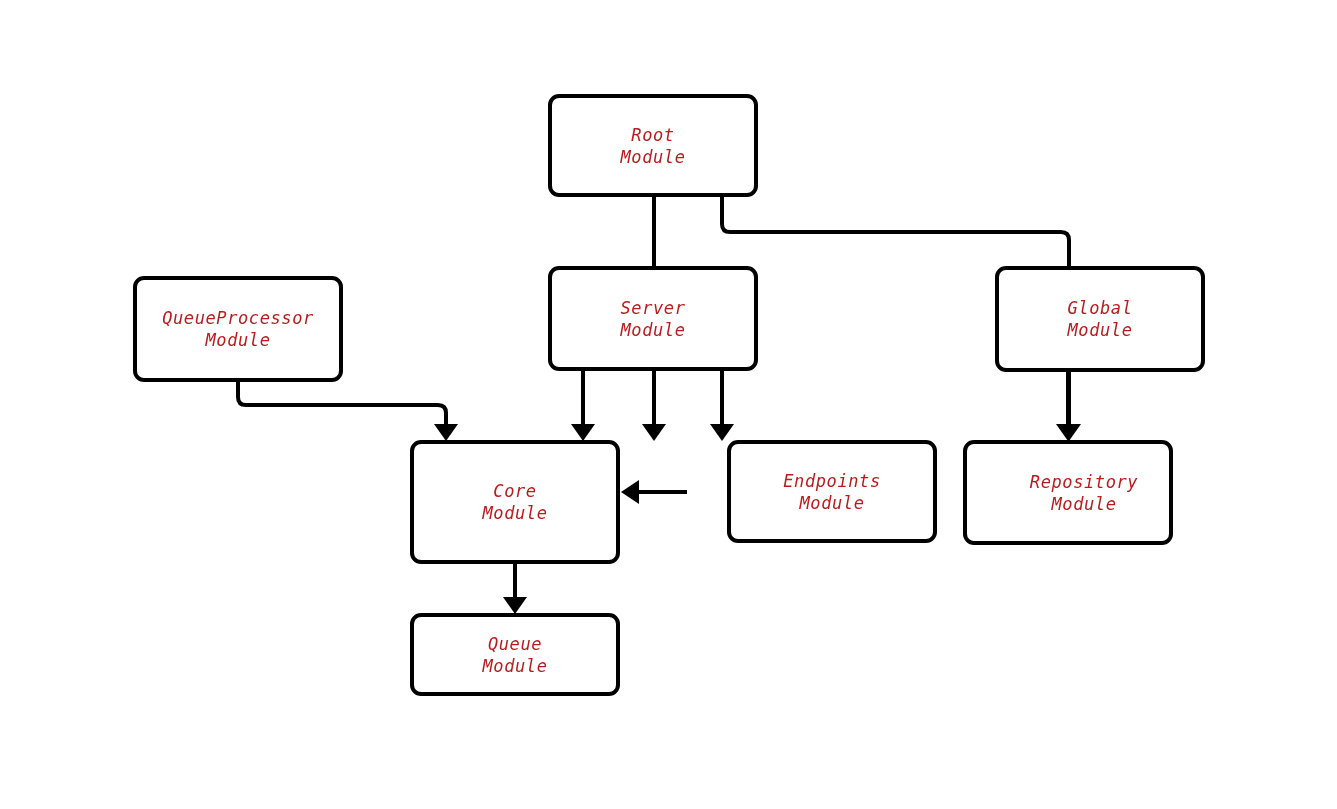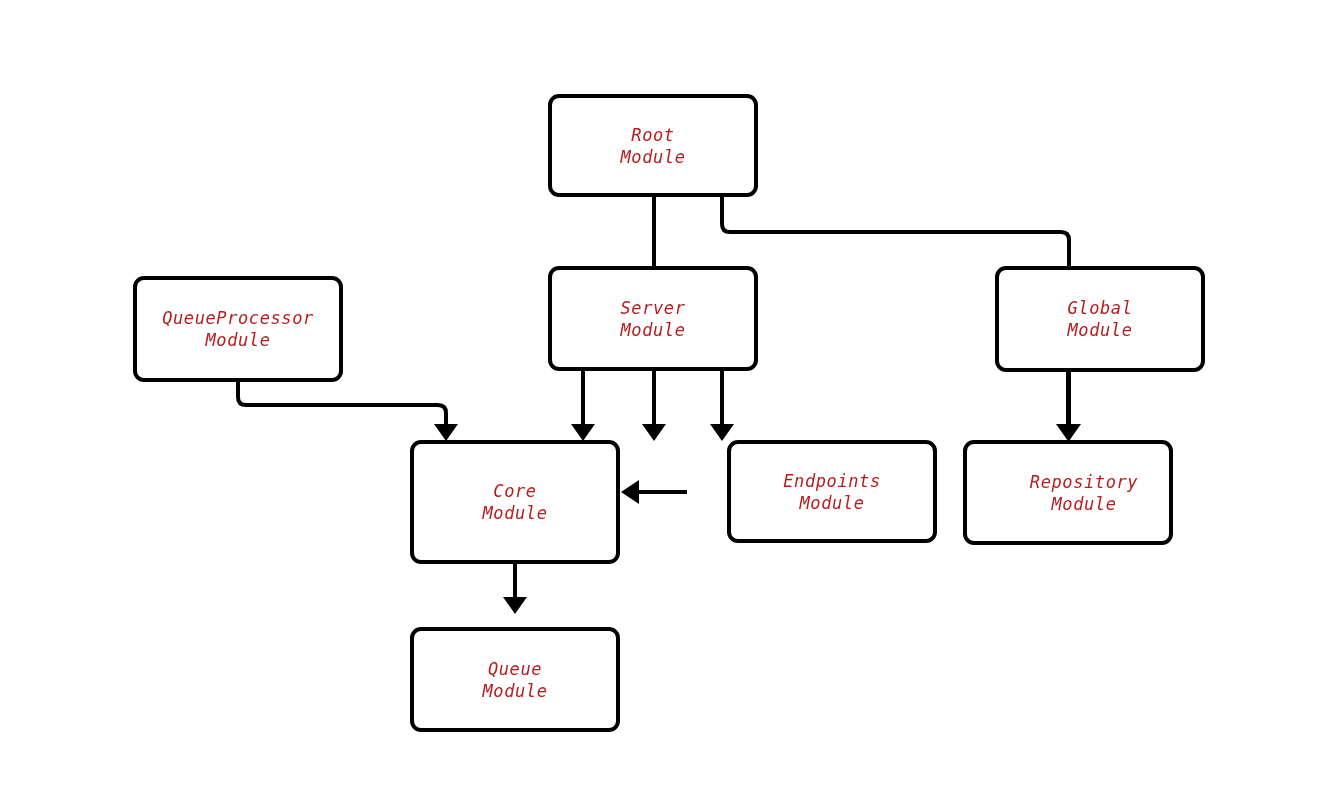--- a/index.html
+++ b/index.html
@@ -130,18 +130,18 @@
   <div class="node" style="left:687px; top:440px; width:210px; height:103px;margin-left:40px;">
     <div class="node-label">Endpoints
 Module</div>
   </div>
 
   <div class="node" style="left:963px; top:440px; width:210px; height:105px;padding-left:32px;">
     <div class="node-label">Repository
 Module</div>
   </div>
 
-  <div class="node" style="left:410px; top:627px; width:210px; height:105px;">
+  <div class="node" style="left:410px; top:613px; width:210px; height:83px;">
     <div class="node-label">Queue
 Module</div>
   </div>
 
 </div>
 
 </body></html>

